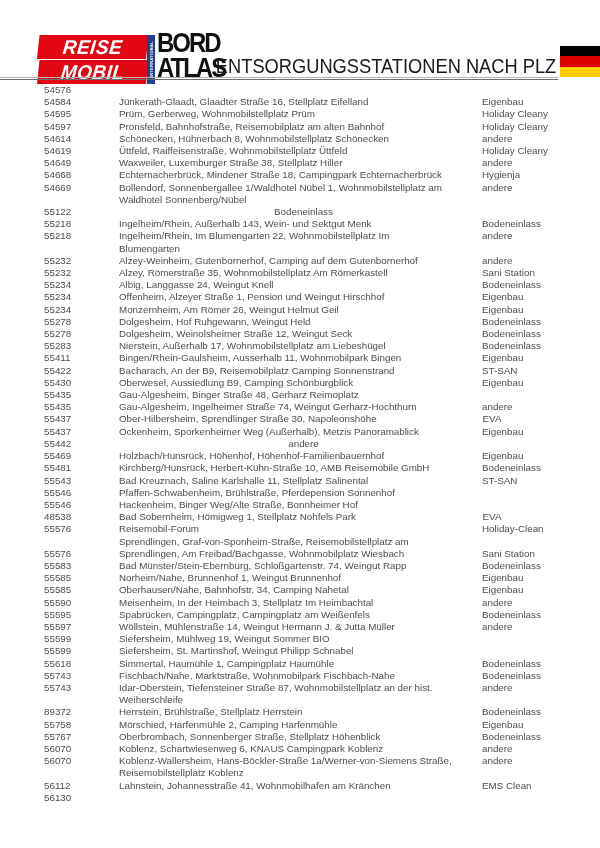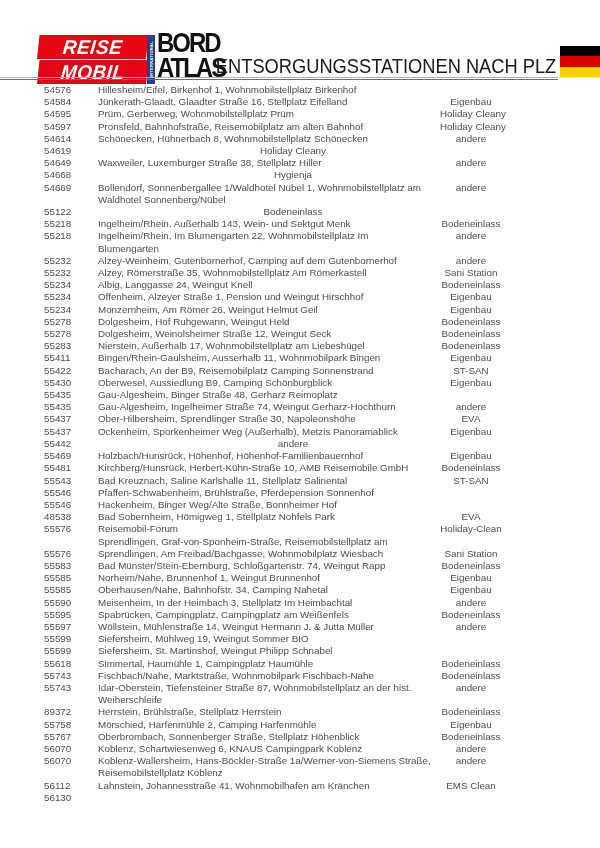--- a/index.html
+++ b/index.html
@@ -49,21 +49,21 @@
   .flag div { flex:1; }
   .divider {
     position:absolute; left:0; top:77px; width:558px; height:3px;
     border-top:1px solid #b3b3b3; border-bottom:1px solid #6e6e6e;
   }
   
   .plz-table {
     position:absolute; left:0; top:84px; width:600px;
     font-size:9.8px; line-height:12.2px; color:#4d4d4d;
   }
-  .row { display:flex; align-items:flex-start; }
+  .row { display:flex; align-items:flex-start;gap:21px; }
   .plz  { flex:0 0 40px; margin-left:44px; }
   .desc { flex:0 0 342px; margin-left:14px; }
   .type { flex:1 1 auto; text-align:center; margin-right:98px; white-space:nowrap; }
 </style>
 </head>
 <body>
 
 <div class="page">
 
   <div class="logo-rm">
@@ -89,23 +89,20 @@
     <div style="background:#000000;"></div>
     <div style="background:#dd0000;"></div>
     <div style="background:#ffce00;"></div>
   </div>
 
   <div class="divider"></div>
 
   <div class="plz-table">
       <div class="row">
         <div class="plz">54576</div>
-        <div class="desc">
-          <div>Hillesheim/Eifel, Birkenhof 1, Wohnmobilstellplatz Birkenhof</div>
-        </div>
         <div class="type"></div>
       </div>
       <div class="row">
         <div class="plz">54584</div>
         <div class="desc">
           <div>Jünkerath-Glaadt, Glaadter Straße 16, Stellplatz Eifelland</div>
         </div>
         <div class="type">Eigenbau</div>
       </div>
       <div class="row">
@@ -124,31 +121,37 @@
       </div>
       <div class="row">
         <div class="plz">54614</div>
         <div class="desc">
           <div>Schönecken, Hühnerbach 8, Wohnmobilstellplatz Schönecken</div>
         </div>
         <div class="type">andere</div>
       </div>
       <div class="row">
         <div class="plz">54619</div>
+        <div class="desc">
+          <div>Üttfeld, Raiffeisenstraße, Wohnmobilstellplatz Üttfeld</div>
+        </div>
         <div class="type">Holiday Cleany</div>
       </div>
       <div class="row">
         <div class="plz">54649</div>
         <div class="desc">
           <div>Waxweiler, Luxemburger Straße 38, Stellplatz Hiller</div>
         </div>
         <div class="type">andere</div>
       </div>
       <div class="row">
         <div class="plz">54668</div>
+        <div class="desc">
+          <div>Echternacherbrück, Mindener Straße 18, Campingpark Echternacherbrück</div>
+        </div>
         <div class="type">Hygienja</div>
       </div>
       <div class="row">
         <div class="plz">54669</div>
         <div class="desc">
           <div>Bollendorf, Sonnenbergallee 1/Waldhotel Nübel 1, Wohnmobilstellplatz am</div>
           <div>Waldhotel Sonnenberg/Nübel</div>
         </div>
         <div class="type">andere</div>
       </div>

